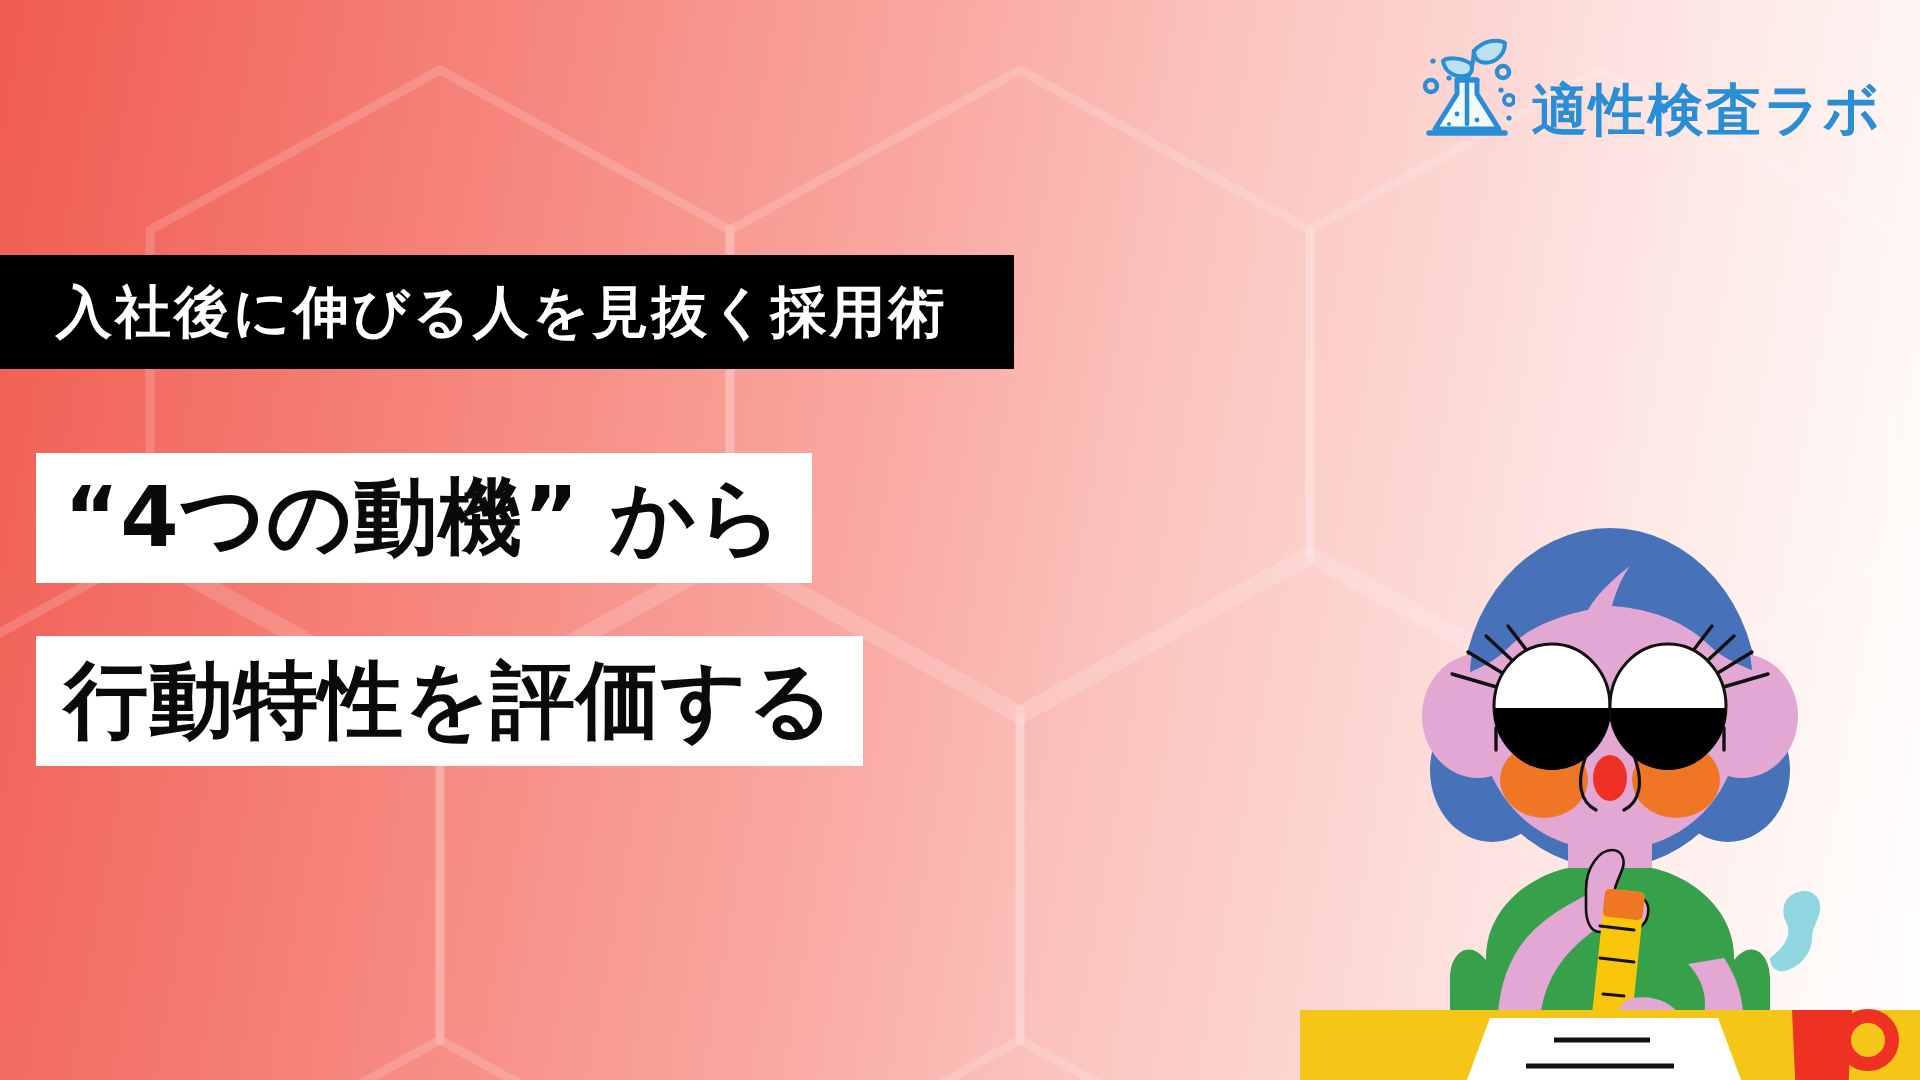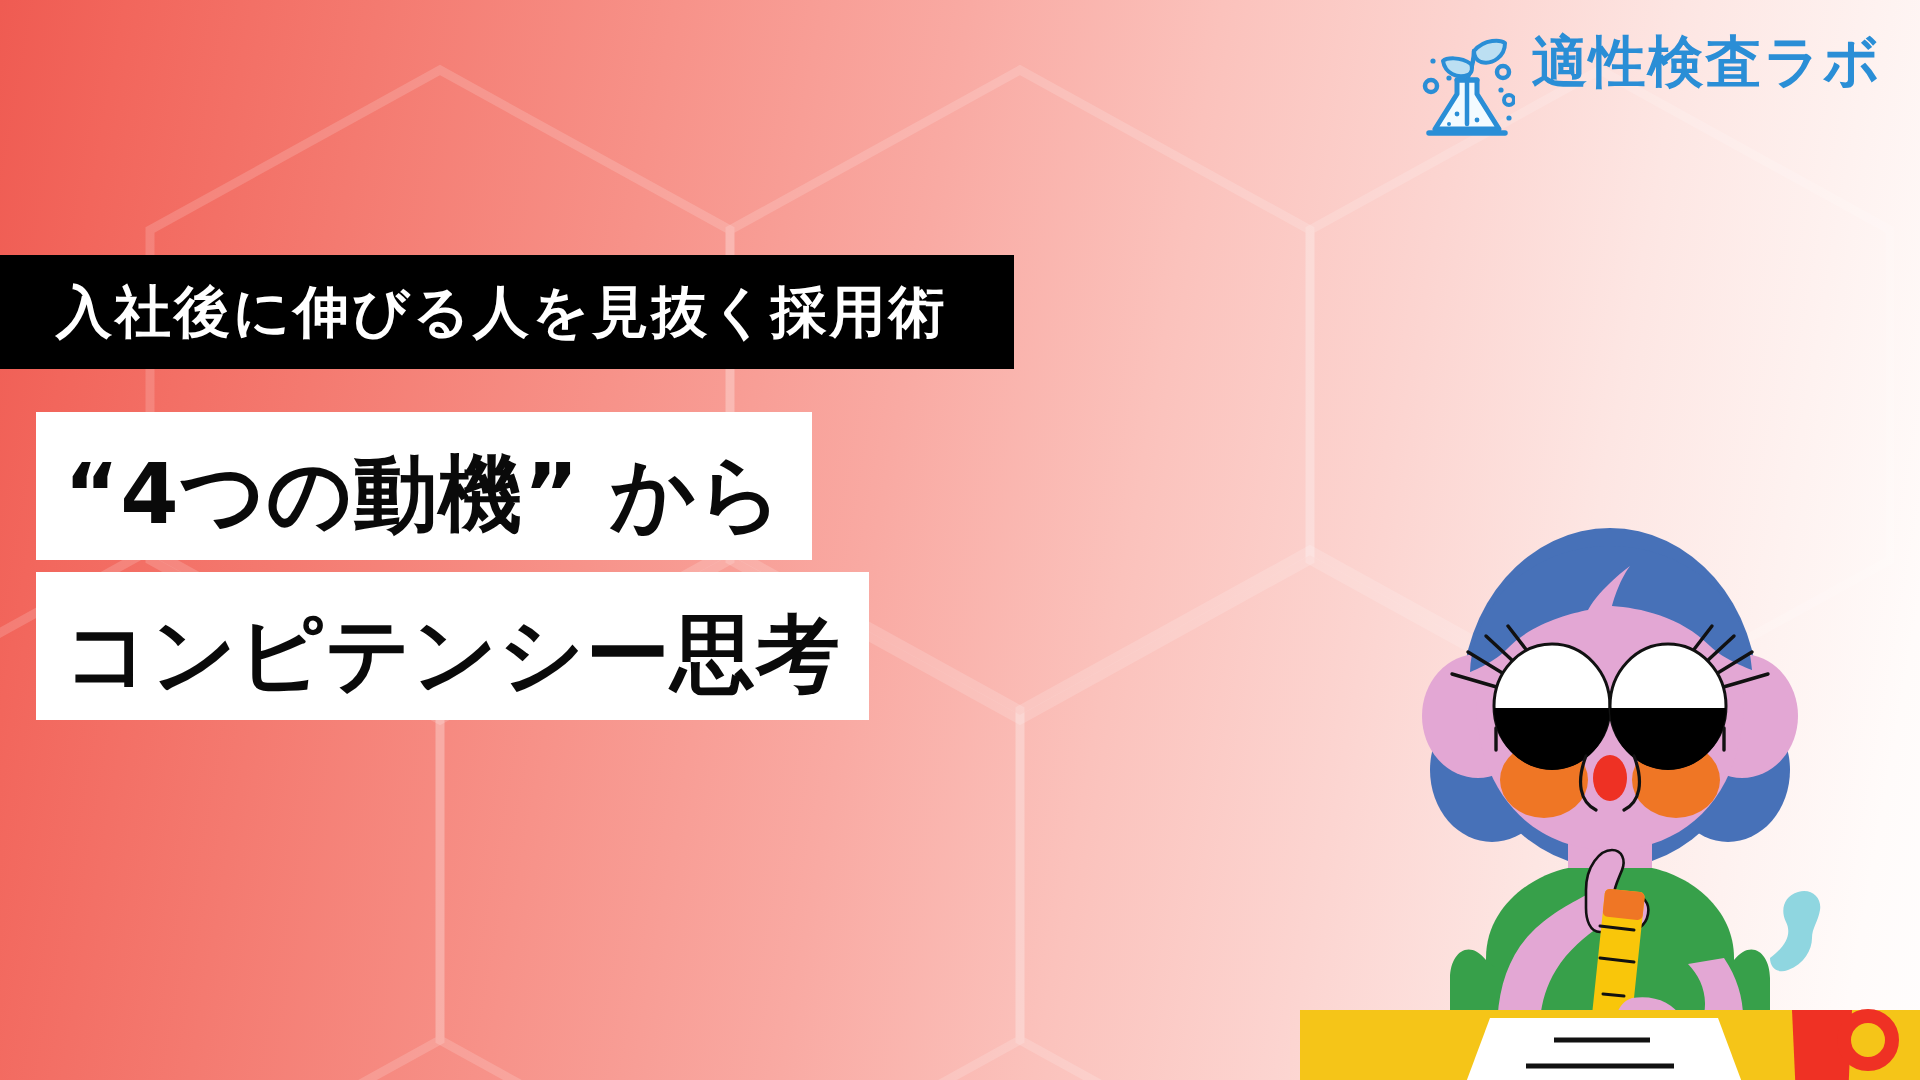--- a/index.html
+++ b/index.html
@@ -37,21 +37,21 @@
     inset: 0;
     pointer-events: none;
   }
 
   
   .logo {
     position: absolute;
     top: 34px;
     right: 38px;
     display: flex;
-    align-items: flex-start;
+    align-items: flex-end;
     gap: 16px;
   }
   .logo-mark { width: 96px; height: 104px; display: block; }
   .logo-text {
     font-size: 56px;
     font-weight: 700;
     color: #2a8ed6;
     letter-spacing: 2px;
     line-height: 1;
     white-space: nowrap;
@@ -92,23 +92,24 @@
     align-items: flex-start;
   }
   .hl-line {
     background: #ffffff;
     color: #0a0a0a;
     font-size: 84px;
     font-weight: 700;
     line-height: 1;
     letter-spacing: 1px;
     white-space: nowrap;
-    padding: 40px 28px 24px 28px;
+    padding: 22px 28px 24px 28px;
     box-sizing: border-box;
     font-family: "DejaVu Sans", "Liberation Sans", sans-serif;
+    margin-top: 41px;
   }
 
   
   .illus {
     position: absolute;
     left: 1300px;
     top: 398px;
     width: 620px;
     height: 682px;
   }
@@ -160,21 +161,21 @@
     </svg>
     <span class="logo-text">適性検査ラボ</span>
   </div>
 
   <div class="eyebrow">
     <span class="eyebrow-text">入社後に伸びる人を見抜く採用術</span>
   </div>
 
   <div class="headline">
     <div class="hl-line">“4つの動機” から</div>
-    <div class="hl-line">コンピテンシー思考</div>
+    <div class="hl-line">行動特性を評価する</div>
   </div>
 
   <div class="illus">
     <svg viewBox="0 0 620 682" aria-hidden="true">
 
       <g>
         <ellipse cx="310" cy="300" rx="148" ry="170" fill="#4771b8"></ellipse>
         <ellipse cx="192" cy="372" rx="62" ry="72" fill="#4771b8"></ellipse>
         <ellipse cx="428" cy="372" rx="62" ry="72" fill="#4771b8"></ellipse>
       </g>

